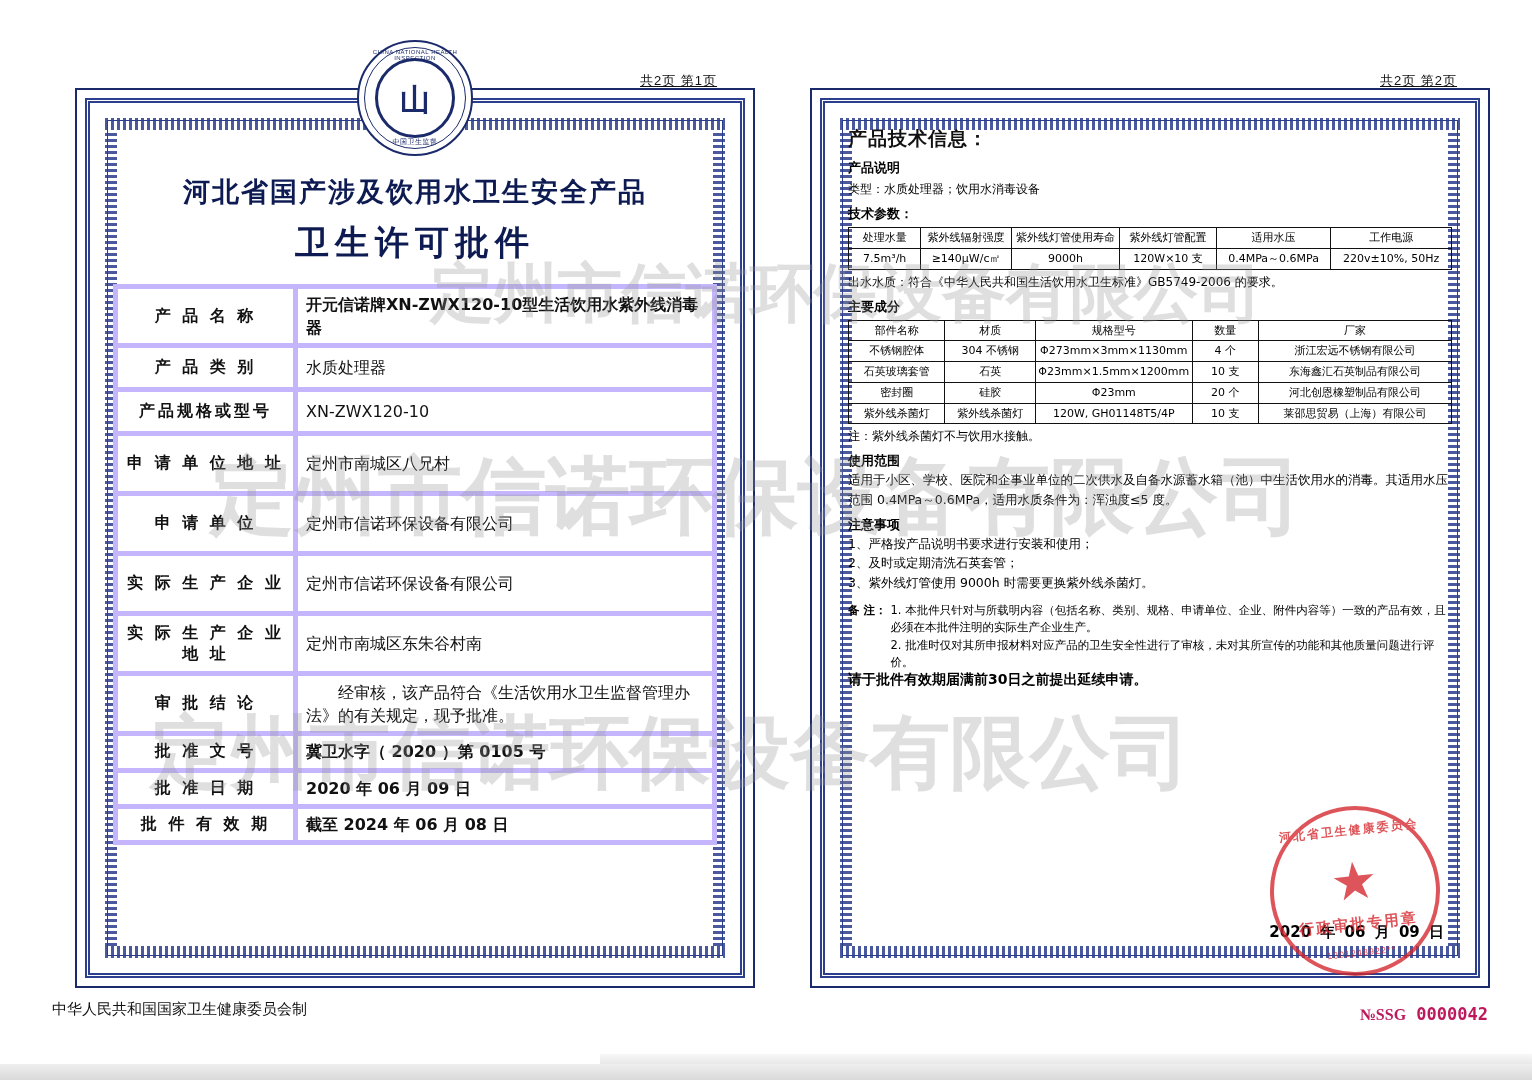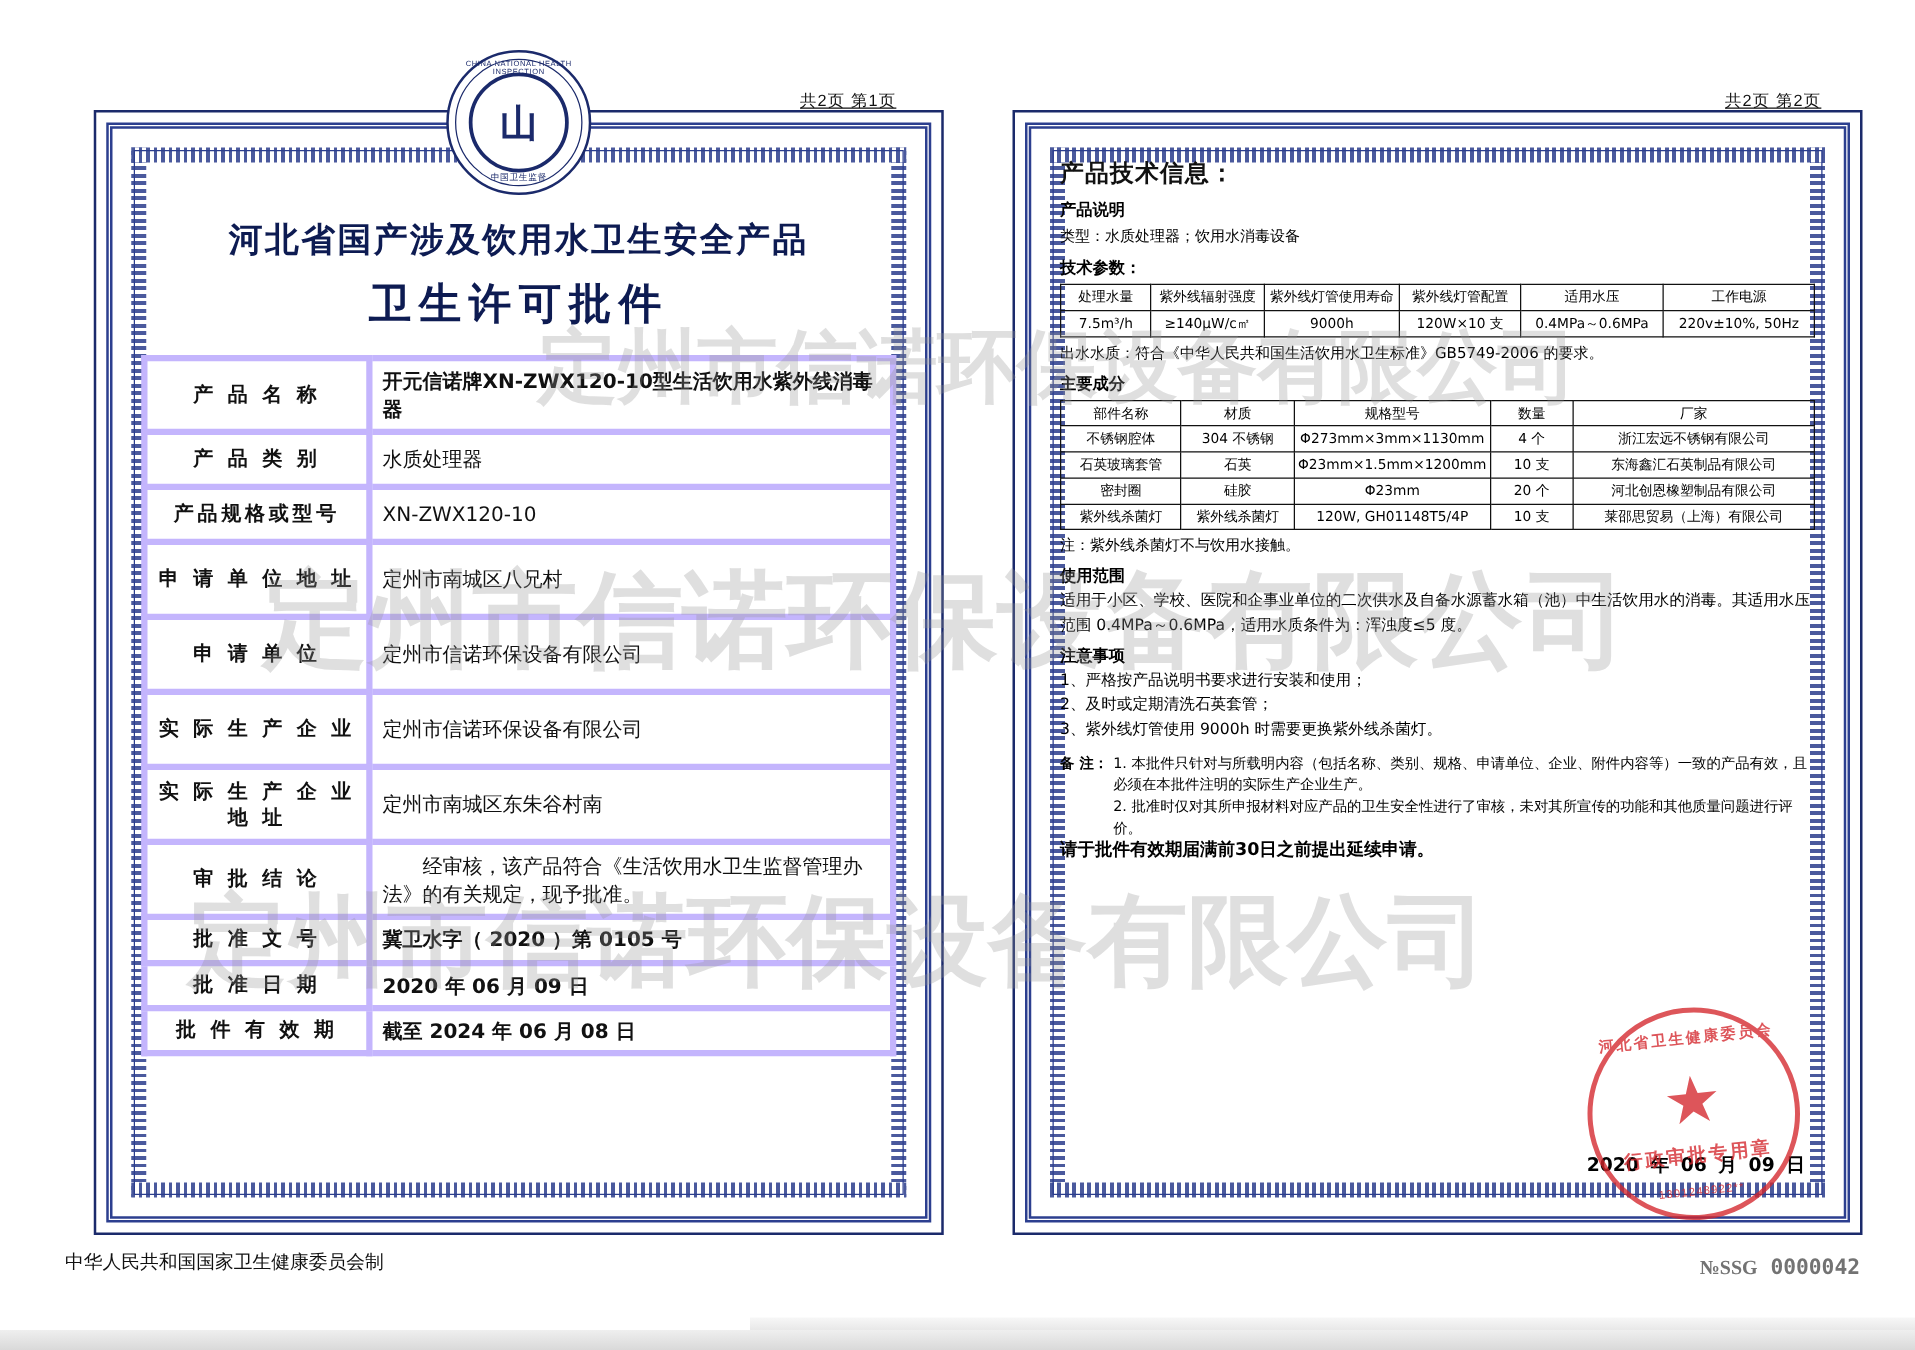--- a/index.html
+++ b/index.html
@@ -174,21 +174,21 @@
   }
   .stamp .arc-top, .stamp .arc-bot, .stamp .mid {
     position:absolute; left:0; right:0; text-align:center; color:#d4262c;
   }
   .stamp .arc-top { top:12px; font-size:12px; letter-spacing:2px; font-weight:bold; }
   .stamp .mid { bottom:38px; font-size:15px; font-weight:bold; letter-spacing:2px; }
   .stamp .arc-bot { bottom:14px; font-size:9px; letter-spacing:1px; }
 
   .ssg {
     position:absolute; right:44px; top:1004px;
-    font-size:17px; color:#737373; font-weight:bold;
+    font-size:17px; color:#be185d; font-weight:bold;
     font-family:"DejaVu Sans Mono","Liberation Mono",monospace;
   }
   .ssg .lbl2 { font-family:"Liberation Serif",serif; font-size:16px; }
 
   
   .wm {
     position:absolute;
     color:rgba(150,150,150,0.30);
     font-weight:bold;
     white-space:nowrap;

